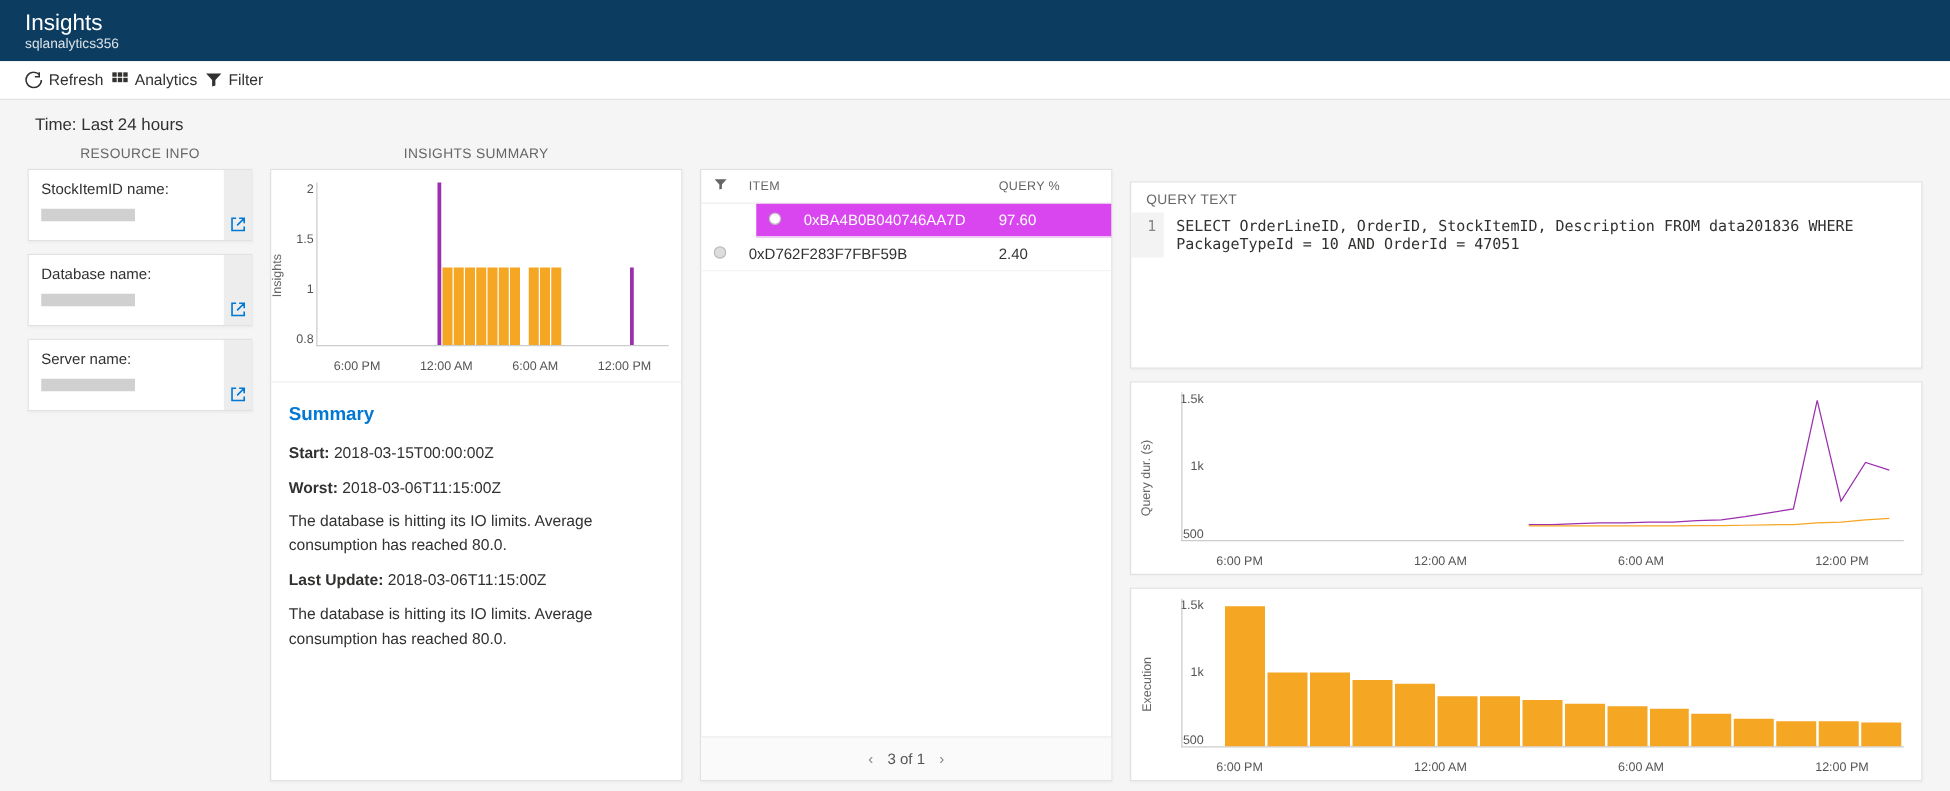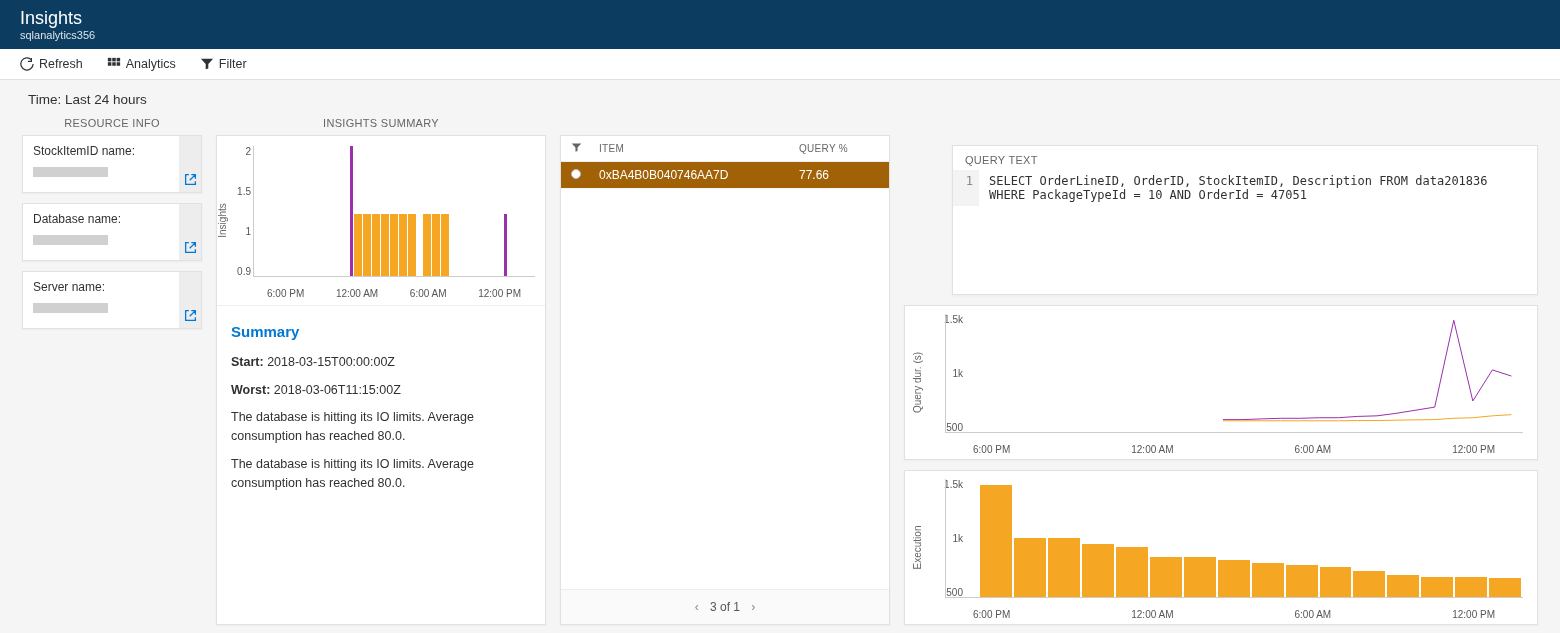--- a/index.html
+++ b/index.html
@@ -1,20 +1,20 @@
 <!DOCTYPE html>
 <html><head>
 <meta charset="utf-8">
 <style>
   * { box-sizing: border-box; margin: 0; padding: 0; }
   body { font-family: "Segoe UI", Arial, sans-serif; font-size: 12px; background: #f5f5f5; color: #323130; width: 1560px; }
   .header { background: #0c3c60; color: #fff; padding: 8px 20px; }
   .header-title { font-size: 18px; font-weight: 400; }
   .header-sub { font-size: 11px; opacity: 0.85; }
-  .toolbar { background: #fff; border-bottom: 1px solid #e1e1e1; padding: 8px 20px; display: flex; gap: 24px; align-items: center; }
+  .toolbar { background: #fff; border-bottom: 1px solid #e1e1e1; padding: 8px 20px; display: flex; gap: 6px; align-items: center; }
   .tool { display: inline-flex; align-items: center; gap: 5px; cursor: pointer; font-size: 12.5px; color: #323130; }
   .tool svg { width: 14px; height: 14px; }
   .timebar { padding: 12px 40px 10px 28px; font-size: 13.5px; }
   .grid { display: grid; grid-template-columns: 180px 330px 330px 1fr; gap: 14px; padding: 0 22px 14px 22px; align-items: start; }
   .col-label { font-size: 11px; color: #666; letter-spacing: .3px; margin-bottom: 6px; text-align: center; }
   .card { background: #fff; border: 1px solid #e1e1e1; box-shadow: 0 1px 2px rgba(0,0,0,.04); }
   .info-card { display: flex; margin-bottom: 10px; }
   .info-body { flex: 1; padding: 8px 10px 12px 10px; }
   .info-body .lbl { font-size: 12px; margin-bottom: 8px; }
   .redact { background: #d0d0d0; height: 10px; width: 75px; display: inline-block; }
@@ -27,27 +27,27 @@
   .summary-body p { margin-bottom: 8px; }
   .items-card { height: 490px; display:flex; flex-direction:column; }
   .thead { display:flex; padding:6px 10px; border-bottom:1px solid #eee; font-size:10px; color:#666; letter-spacing:.3px; align-items:center; }
   .thead .c1 { width: 28px; }
   .thead .c2 { flex:1; }
   .thead .c3 { width:80px; }
   .trow { display:flex; padding:6px 10px; align-items:center; font-size:12px; border-bottom:1px solid #f4f4f4; cursor:pointer; }
   .trow .c1 { width:28px; }
   .trow .c2 { flex:1; }
   .trow .c3 { width:80px; }
-  .trow.selected { background:#a16207; color:#fff; }
+  .trow.selected { background:#d946ef; color:#fff;margin-left:44px; }
   .trow.selected .c1 .dot { background:#fff; }
   .dot { width:10px; height:10px; border-radius:50%; display:inline-block; background:#ddd; border:1px solid #bbb; }
   .pager { margin-top:auto; text-align:center; padding:10px 0; font-size:12px; color:#555; background:#fafafa; border-top:1px solid #eee; }
   .pager span.nav { margin:0 8px; cursor:pointer; color:#888; }
   .right-col { display:flex; flex-direction:column; gap:10px; }
-  .query-card { height:150px;margin-left:48px; }
+  .query-card { height:150px; }
   .section-lbl { font-size:11px; color:#666; padding:8px 12px 4px 12px; letter-spacing:.3px; }
   .code { font-family: Consolas, monospace; font-size:12px; display:flex; }
   .gut { background:#f3f3f3; width:26px; text-align:right; padding:4px 6px; color:#888; }
   .src { padding:4px 10px; white-space:pre-wrap; flex:1; }
   .chart-card { height:155px; position:relative; }
   .axis-y { position:absolute; left:4px; top:0; bottom:0; width:18px; font-size:10px; color:#666; display:flex; align-items:center; justify-content:center; }
   .axis-y span { transform:rotate(-90deg); white-space:nowrap; }
   .plot { position:absolute; left:40px; right:14px; top:8px; bottom:26px; border-left:1px solid #ccc; border-bottom:1px solid #ccc; }
   .xticks { position:absolute; left:40px; right:14px; bottom:4px; display:flex; justify-content:space-between; font-size:10px; color:#555; padding:0 28px; }
   .yticks { position:absolute; left:22px; top:8px; bottom:26px; width:40px; display:flex; flex-direction:column; justify-content:space-between; font-size:10px; color:#555; align-items:flex-end; padding-right:4px; }
@@ -136,21 +136,21 @@
     <div class="col-label">INSIGHTS SUMMARY</div>
     <div class="card summary-card">
       <div class="mini-chart">
         <div class="mini-axis-y">
             <span>Insights</span>
           </div>
         <div class="mini-yticks" id="mini-yticks">
             <div>2</div>
             <div>1.5</div>
             <div>1</div>
-            <div>0.9</div>
+            <div>0.8</div>
           </div>
         <div class="mini-plot">
             <div class="mini-bars" id="mini-bars">
               <div style="flex:1.4"></div>
               <div class="ms" style="height:100%"></div>
               <div class="mb" style="height:47.61904761904761%"></div>
               <div class="mb" style="height:47.61904761904761%"></div>
               <div class="mb" style="height:47.61904761904761%"></div>
               <div class="mb" style="height:47.61904761904761%"></div>
               <div class="mb" style="height:47.61904761904761%"></div>
@@ -170,40 +170,46 @@
             <div>12:00 AM</div>
             <div>6:00 AM</div>
             <div>12:00 PM</div>
           </div>
       </div>
       <div class="summary-body">
         <div class="title">Summary</div>
         <p><b>Start:</b> <span>2018-03-15T00:00:00Z</span></p>
         <p><b>Worst:</b> <span>2018-03-06T11:15:00Z</span></p>
         <p>The database is hitting its IO limits. Average consumption has reached 80.0.</p>
+        <p><b>Last Update:</b> <span>2018-03-06T11:15:00Z</span></p>
         <p>The database is hitting its IO limits. Average consumption has reached 80.0.</p>
       </div>
     </div>
   </div>
 
   <div>
     <div class="col-label">&nbsp;</div>
     <div class="card items-card">
       <div class="thead">
         <div class="c1"><svg width="11" height="11" viewBox="0 0 16 16" fill="#666">
               <path d="M1 2h14l-5.5 6v5l-3 1v-6z"></path>
             </svg></div>
         <div class="c2">ITEM</div>
         <div class="c3">QUERY %</div>
       </div>
       <div id="item-rows">
           <div class="trow selected">
      <div class="c1"><span class="dot"></span></div>
      <div class="c2">0xBA4B0B040746AA7D</div>
-     <div class="c3">77.66</div>
+     <div class="c3">97.60</div>
+   </div>
+          <div class="trow ">
+     <div class="c1"><span class="dot"></span></div>
+     <div class="c2">0xD762F283F7FBF59B</div>
+     <div class="c3">2.40</div>
    </div>
         </div>
       <div class="pager">
         <span class="nav">‹</span>
         <span>3 of 1</span>
         <span class="nav">›</span>
       </div>
     </div>
   </div>
 

